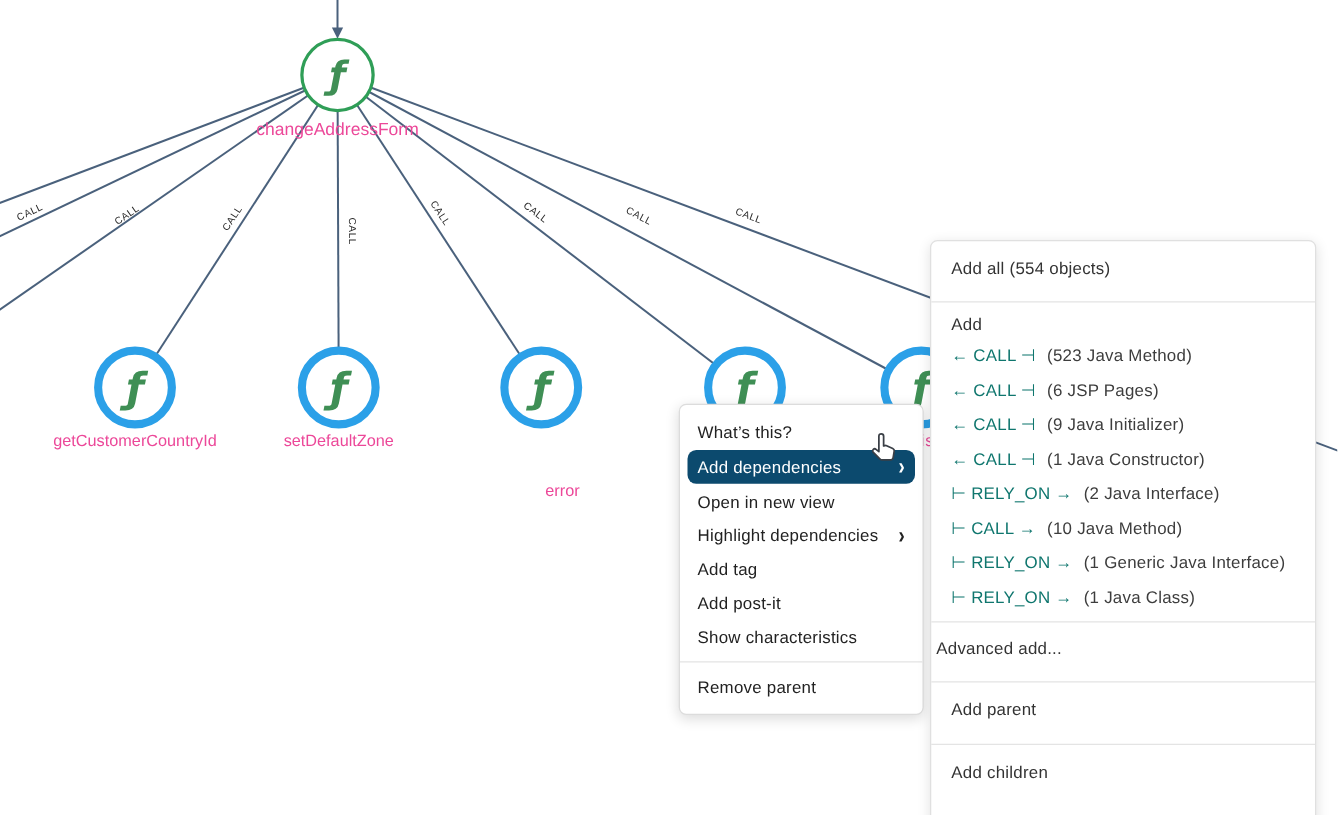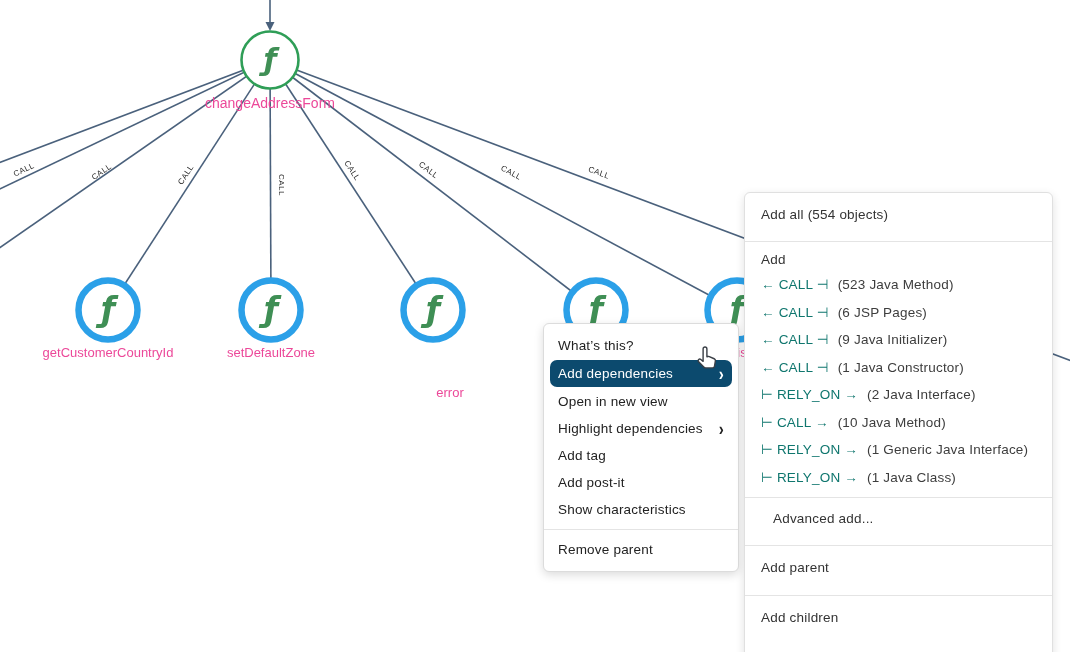--- a/index.html
+++ b/index.html
@@ -32,21 +32,21 @@
   .sub-menu{
     position:absolute;left:744px;top:192px;width:309px;height:480px;z-index:11;background:#fff;
     border:1px solid #e0e0e0;border-radius:6px;box-shadow:0 3px 10px rgba(0,0,0,.12);
     box-sizing:border-box;font-size:13.5px;color:#333;letter-spacing:.2px;
   }
   .sub-addall{padding:14px 16px 13px;}
   .sub-header{padding:10px 16px 4px;}
   .rel-item{padding:7px 16px;line-height:13.5px;color:#3d3d3d;}
   .rel-item .rel{color:#0f766e;}
   .rel-item .cnt{margin-left:9px;text-align:center;}
-  .sub-action{padding:13px 28px;}
+  .sub-action{padding:13px 4px;}
   .sub-action2{padding:14px 16px;}
   .sub-divider{margin:6px 0 0;}
   .cursor-hand{position:absolute;left:694px;top:344px;z-index:20;}
 </style>
 </head>
 <body>
 
 <div class="stage">
 
   <svg class="graph" width="1070" height="652" viewBox="0 0 1070 652">

